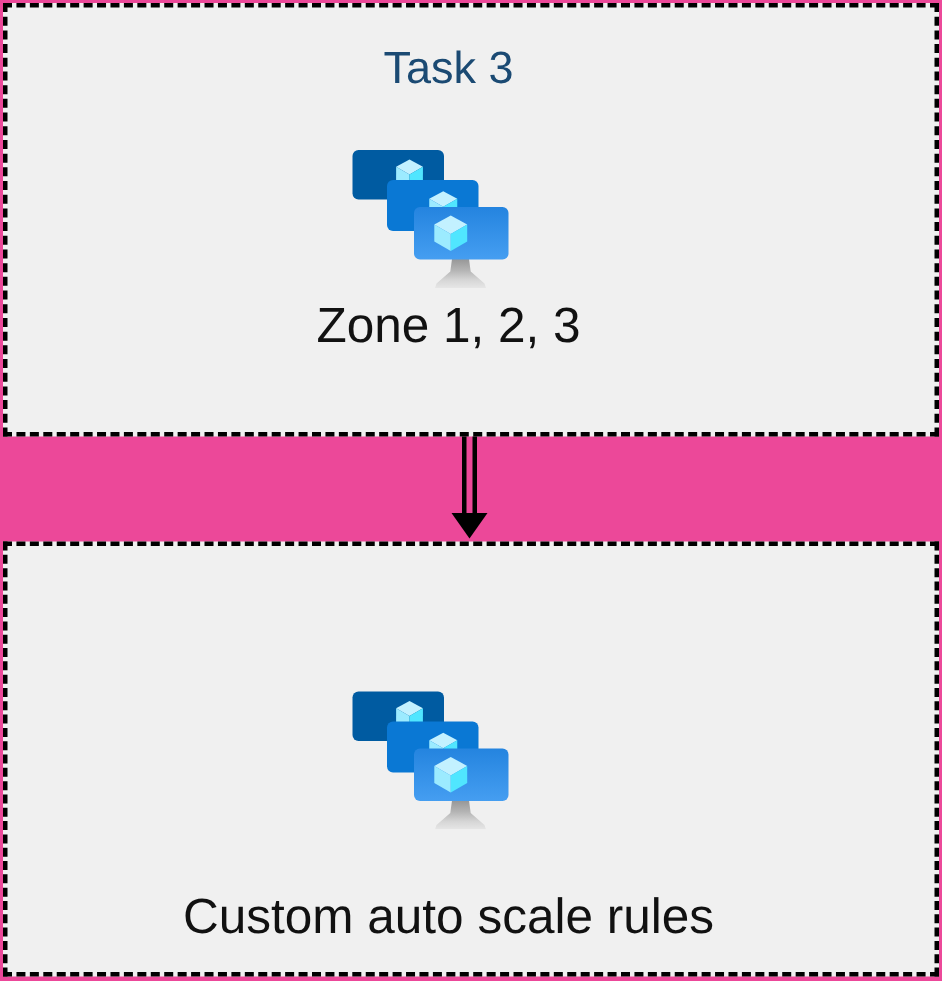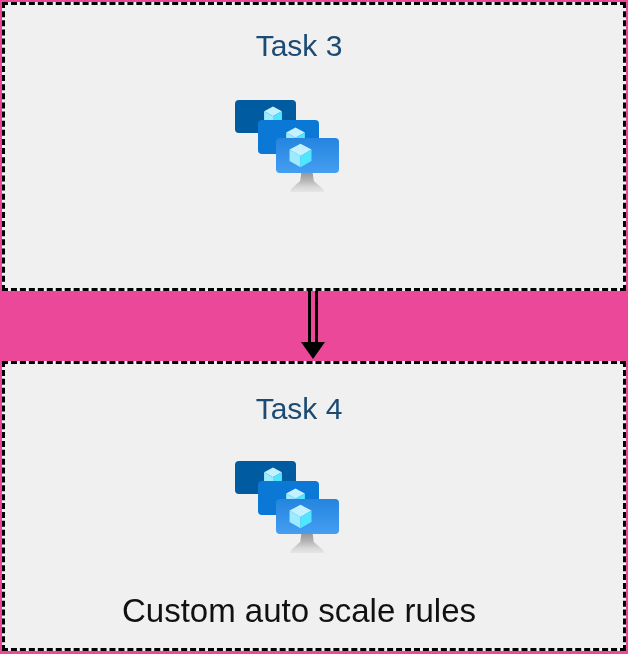--- a/index.html
+++ b/index.html
@@ -138,31 +138,31 @@
       <div class="monitor m-front">
         <svg class="cube" viewBox="0 0 64 64">
           <polygon points="32,4 58,18 32,33 6,18" fill="#c3f1ff"></polygon>
           <polygon points="6,18 32,33 32,60 6,45" fill="#9cebff"></polygon>
           <polygon points="58,18 32,33 32,60 58,45" fill="#50e6ff"></polygon>
         </svg>
       </div>
     </div>
 
     <div class="box-text">
+      <div>Zone 1, 2, 3</div>
     </div>
   </section>
 
   <div class="connector">
     <div class="line l1"></div>
     <div class="line l2"></div>
     <div class="head"></div>
   </div>
 
   <section class="task-box box-2">
-    <h2 class="box-title">Task 4</h2>
 
     <div class="vmss-icon">
       <div class="monitor m-back">
         <svg class="cube" viewBox="0 0 64 64">
           <polygon points="32,4 58,18 32,33 6,18" fill="#c3f1ff"></polygon>
           <polygon points="6,18 32,33 32,60 6,45" fill="#9cebff"></polygon>
           <polygon points="58,18 32,33 32,60 58,45" fill="#50e6ff"></polygon>
         </svg>
       </div>
       <div class="stand"></div>

